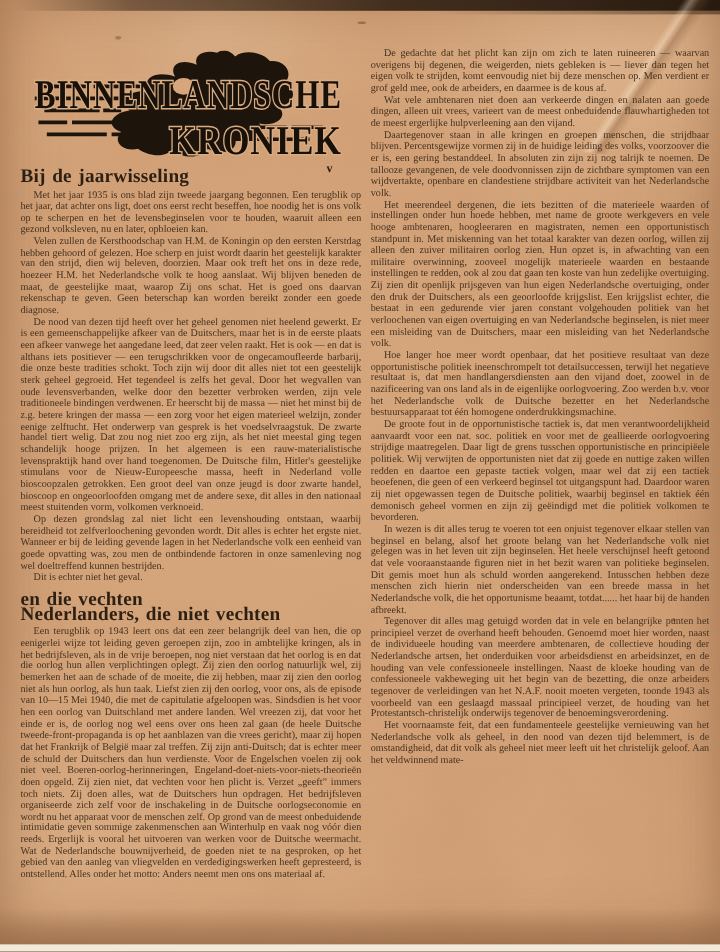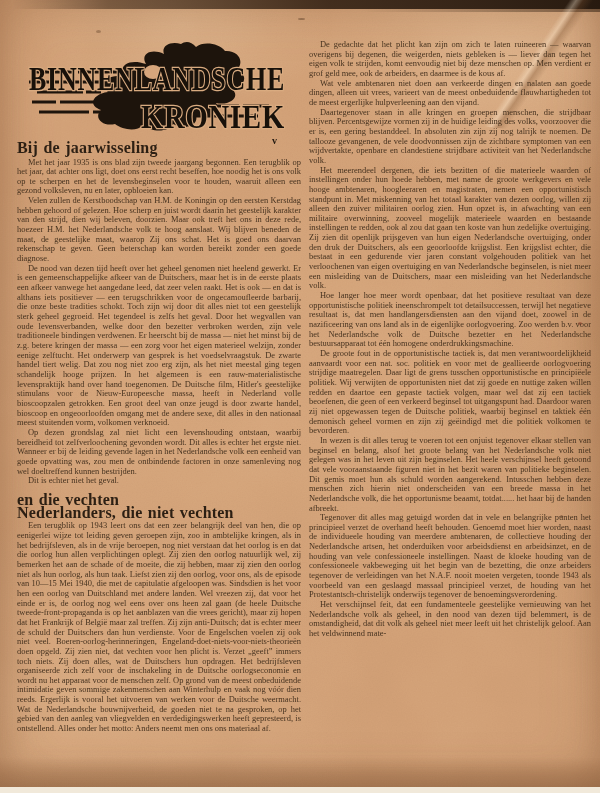--- a/index.html
+++ b/index.html
@@ -123,20 +123,20 @@
       <p>De gedachte dat het plicht kan zijn om zich te laten ruineeren — waarvan overigens bij degenen, die weigerden, niets gebleken is — liever dan tegen het eigen volk te strijden, komt eenvoudig niet bij deze menschen op. Men verdient er grof geld mee, ook de arbeiders, en daarmee is de kous af.</p>
       <p>Wat vele ambtenaren niet doen aan verkeerde dingen en nalaten aan goede dingen, alleen uit vrees, varieert van de meest onbeduidende flauwhartigheden tot de meest ergerlijke hulpverleening aan den vijand.</p>
       <p>Daartegenover staan in alle kringen en groepen menschen, die strijdbaar blijven. Percentsgewijze vormen zij in de huidige leiding des volks, voorzoover die er is, een gering bestanddeel. In absoluten zin zijn zij nog talrijk te noemen. De tallooze gevangenen, de vele doodvonnissen zijn de zichtbare symptomen van een wijdvertakte, openbare en clandestiene strijdbare activiteit van het Nederlandsche volk.</p>
 
       <p>Het meerendeel dergenen, die iets bezitten of die materieele waarden of instellingen onder hun hoede hebben, met name de groote werkgevers en vele hooge ambtenaren, hoogleeraren en magistraten, nemen een opportunistisch standpunt in. Met miskenning van het totaal karakter van dezen oorlog, willen zij alleen den zuiver militairen oorlog zien. Hun opzet is, in afwachting van een militaire overwinning, zooveel mogelijk materieele waarden en bestaande instellingen te redden, ook al zou dat gaan ten koste van hun zedelijke overtuiging. Zij zien dit openlijk prijsgeven van hun eigen Nederlandsche overtuiging, onder den druk der Duitschers, als een geoorloofde krijgslist. Een krijgslist echter, die bestaat in een gedurende vier jaren constant volgehouden politiek van het verloochenen van eigen overtuiging en van Nederlandsche beginselen, is niet meer een misleiding van de Duitschers, maar een misleiding van het Nederlandsche volk.</p>
       <p>Hoe langer hoe meer wordt openbaar, dat het positieve resultaat van deze opportunistische politiek ineenschrompelt tot detailsuccessen, terwijl het negatieve resultaat is, dat men handlangersdiensten aan den vijand doet, zoowel in de nazificeering van ons land als in de eigenlijke oorlogvoering. Zoo werden b.v. voor het Nederlandsche volk de Duitsche bezetter en het Nederlandsche bestuursapparaat tot één homogene onderdrukkingsmachine.</p>
       <p>De groote fout in de opportunistische tactiek is, dat men verantwoordelijkheid aanvaardt voor een nat. soc. politiek en voor met de geallieerde oorlogvoering strijdige maatregelen. Daar ligt de grens tusschen opportunistische en principiëele politiek. Wij verwijten de opportunisten niet dat zij goede en nuttige zaken willen redden en daartoe een gepaste tactiek volgen, maar wel dat zij een tactiek beoefenen, die geen of een verkeerd beginsel tot uitgangspunt had. Daardoor waren zij niet opgewassen tegen de Duitsche politiek, waarbij beginsel en taktiek één demonisch geheel vormen en zijn zij geëindigd met die politiek volkomen te bevorderen.</p>
       <p>In wezen is dit alles terug te voeren tot een onjuist tegenover elkaar stellen van beginsel en belang, alsof het groote belang van het Nederlandsche volk niet gelegen was in het leven uit zijn beginselen. Het heele verschijnsel heeft getoond dat vele vooraanstaande figuren niet in het bezit waren van politieke beginselen. Dit gemis moet hun als schuld worden aangerekend. Intusschen hebben deze menschen zich hierin niet onderscheiden van een breede massa in het Nederlandsche volk, die het opportunisme beaamt, totdat...... het haar bij de handen afbreekt.</p>
       <p>Tegenover dit alles mag getuigd worden dat in vele en belangrijke punten het principieel verzet de overhand heeft behouden. Genoemd moet hier worden, naast de individueele houding van meerdere ambtenaren, de collectieve houding der Nederlandsche artsen, het onderduiken voor arbeidsdienst en arbeidsinzet, en de houding van vele confessioneele instellingen. Naast de kloeke houding van de confessioneele vakbeweging uit het begin van de bezetting, die onze arbeiders tegenover de verleidingen van het N.A.F. nooit moeten vergeten, toonde 1943 als voorbeeld van een geslaagd massaal principieel verzet, de houding van het Protestantsch-christelijk onderwijs tegenover de benoemingsverordening.</p>
 
-      <p>Het verschijnsel feit, dat een fundamenteele geestelijke vernieuwing van het Nederlandsche volk als geheel, in den nood van dezen tijd belemmert, is de omstandigheid, dat dit volk als geheel niet meer leeft uit het christelijk geloof. Aan het veldwinnend mate-</p>
+      <p>Het voornaamste feit, dat een fundamenteele geestelijke vernieuwing van het Nederlandsche volk als geheel, in den nood van dezen tijd belemmert, is de omstandigheid, dat dit volk als geheel niet meer leeft uit het christelijk geloof. Aan het veldwinnend mate-</p>
 
     </div>
   </div>
 
   <div class="bottom-band"></div>
   <div class="bottom-strip"></div>
 </div>
 
 </body></html>

